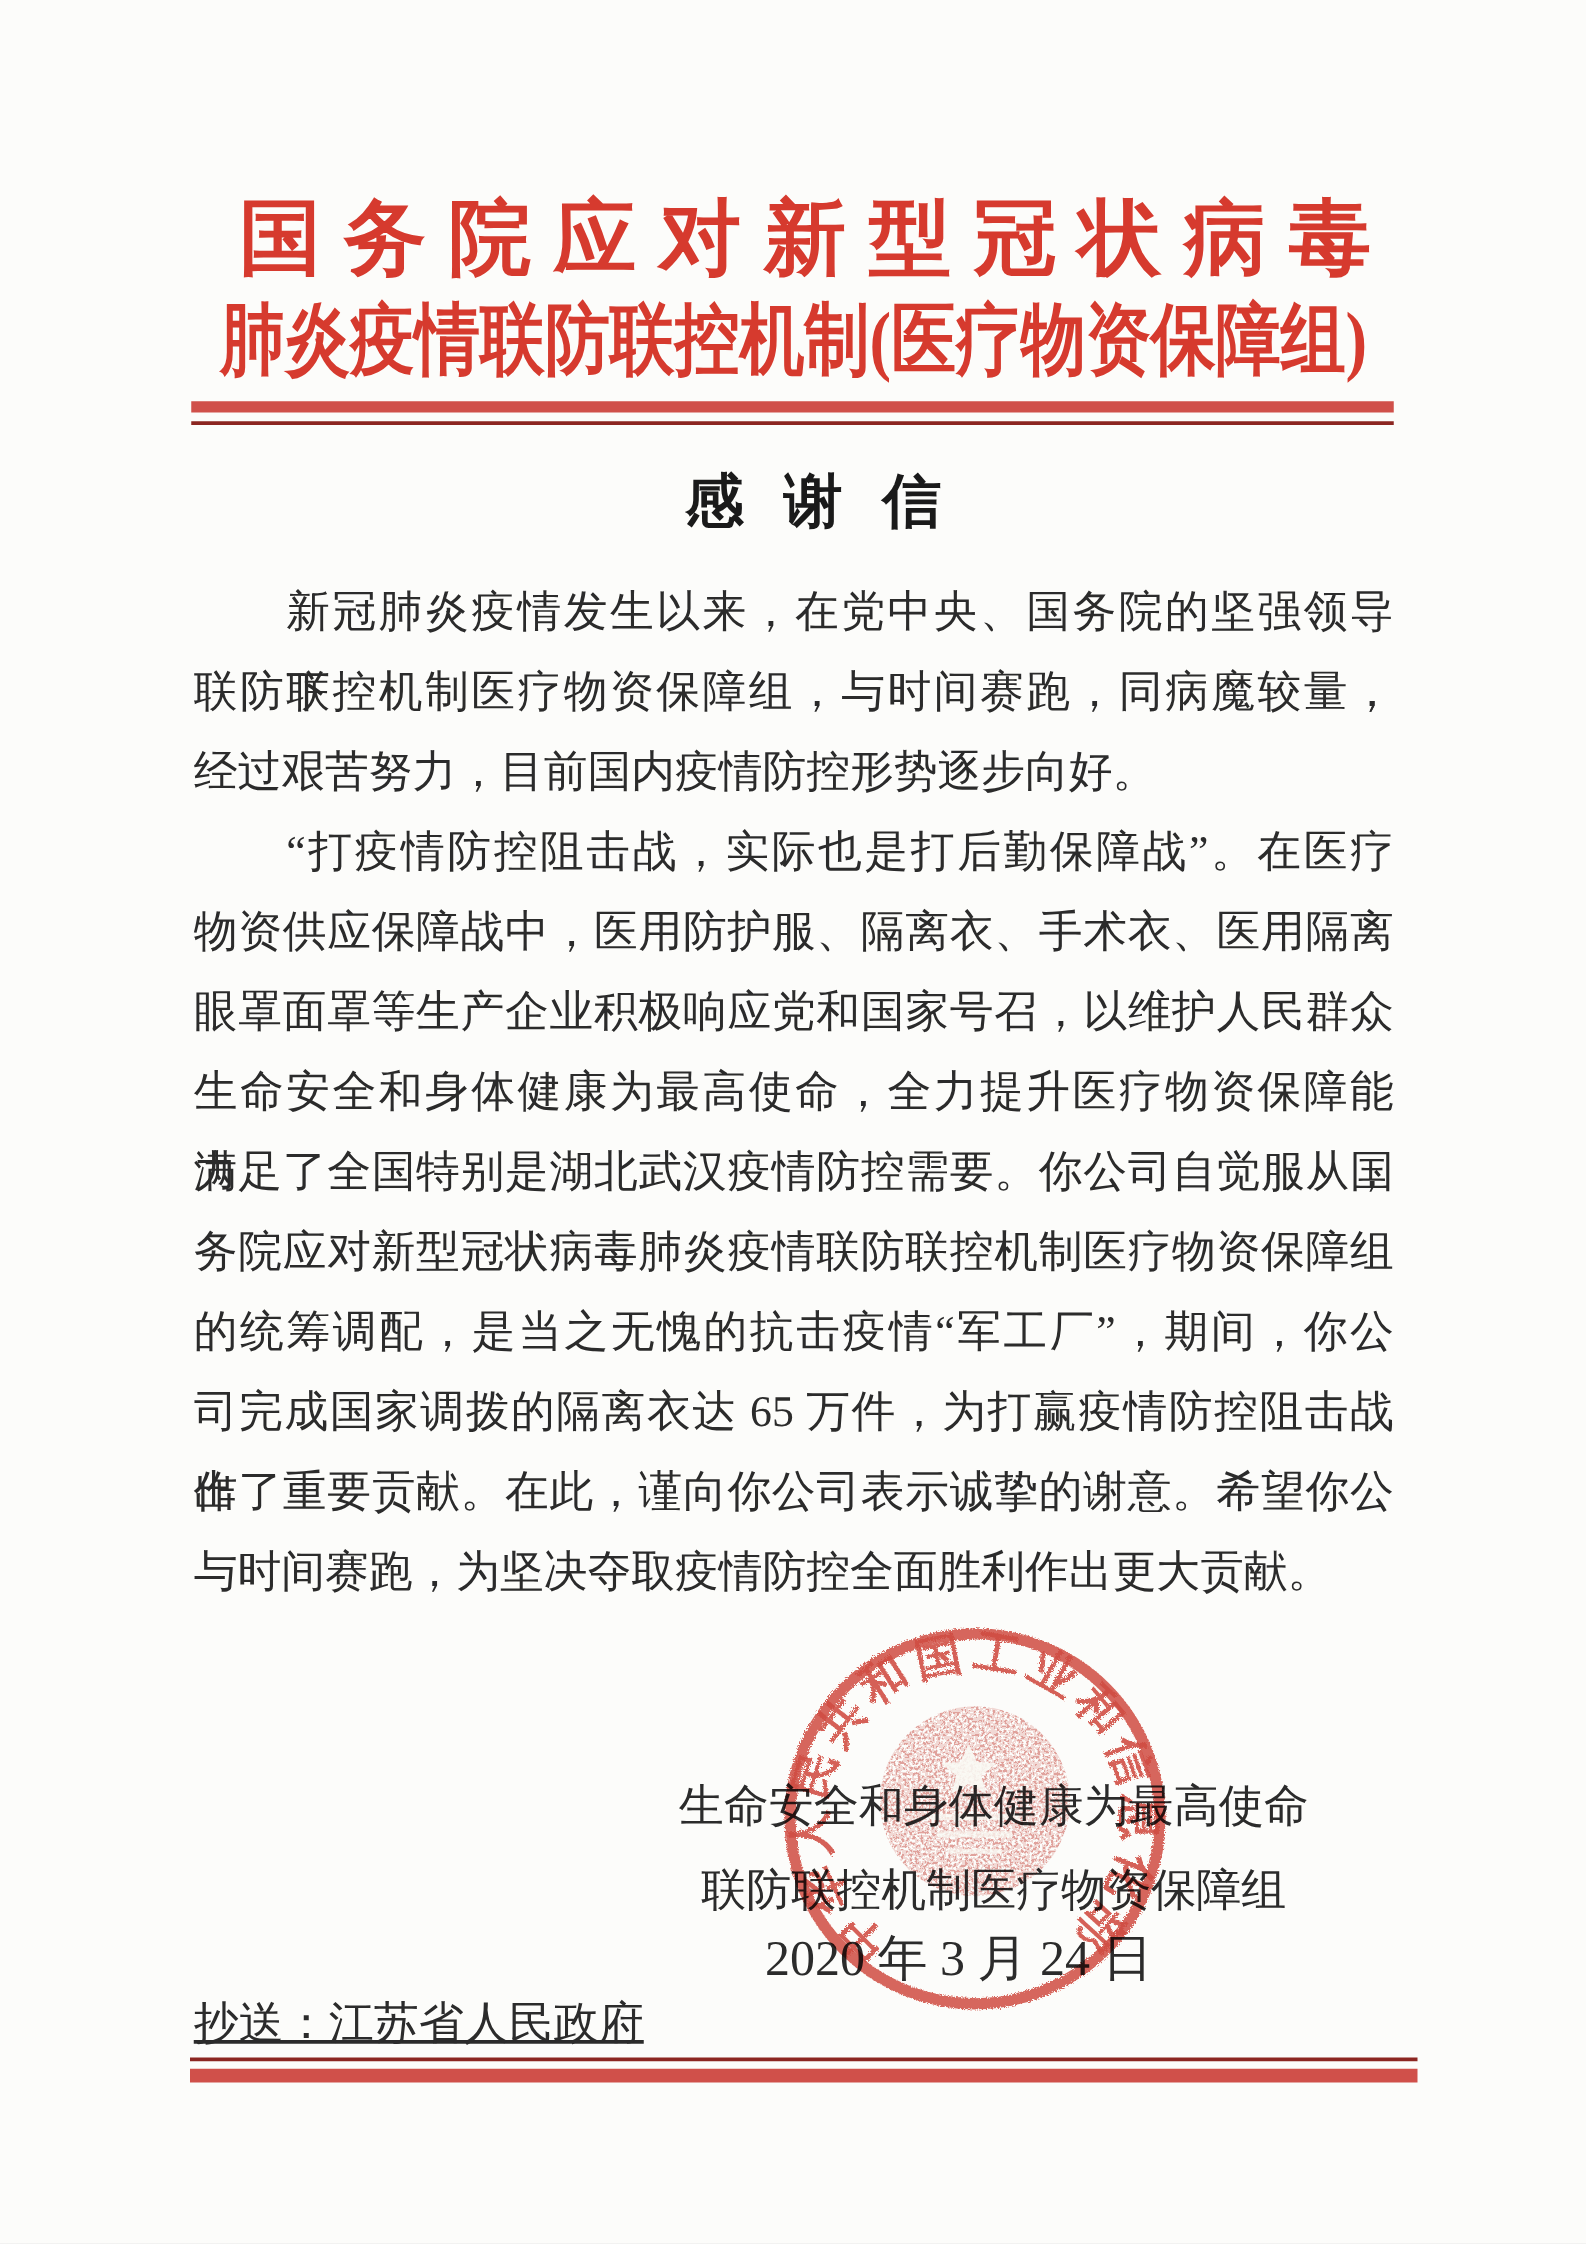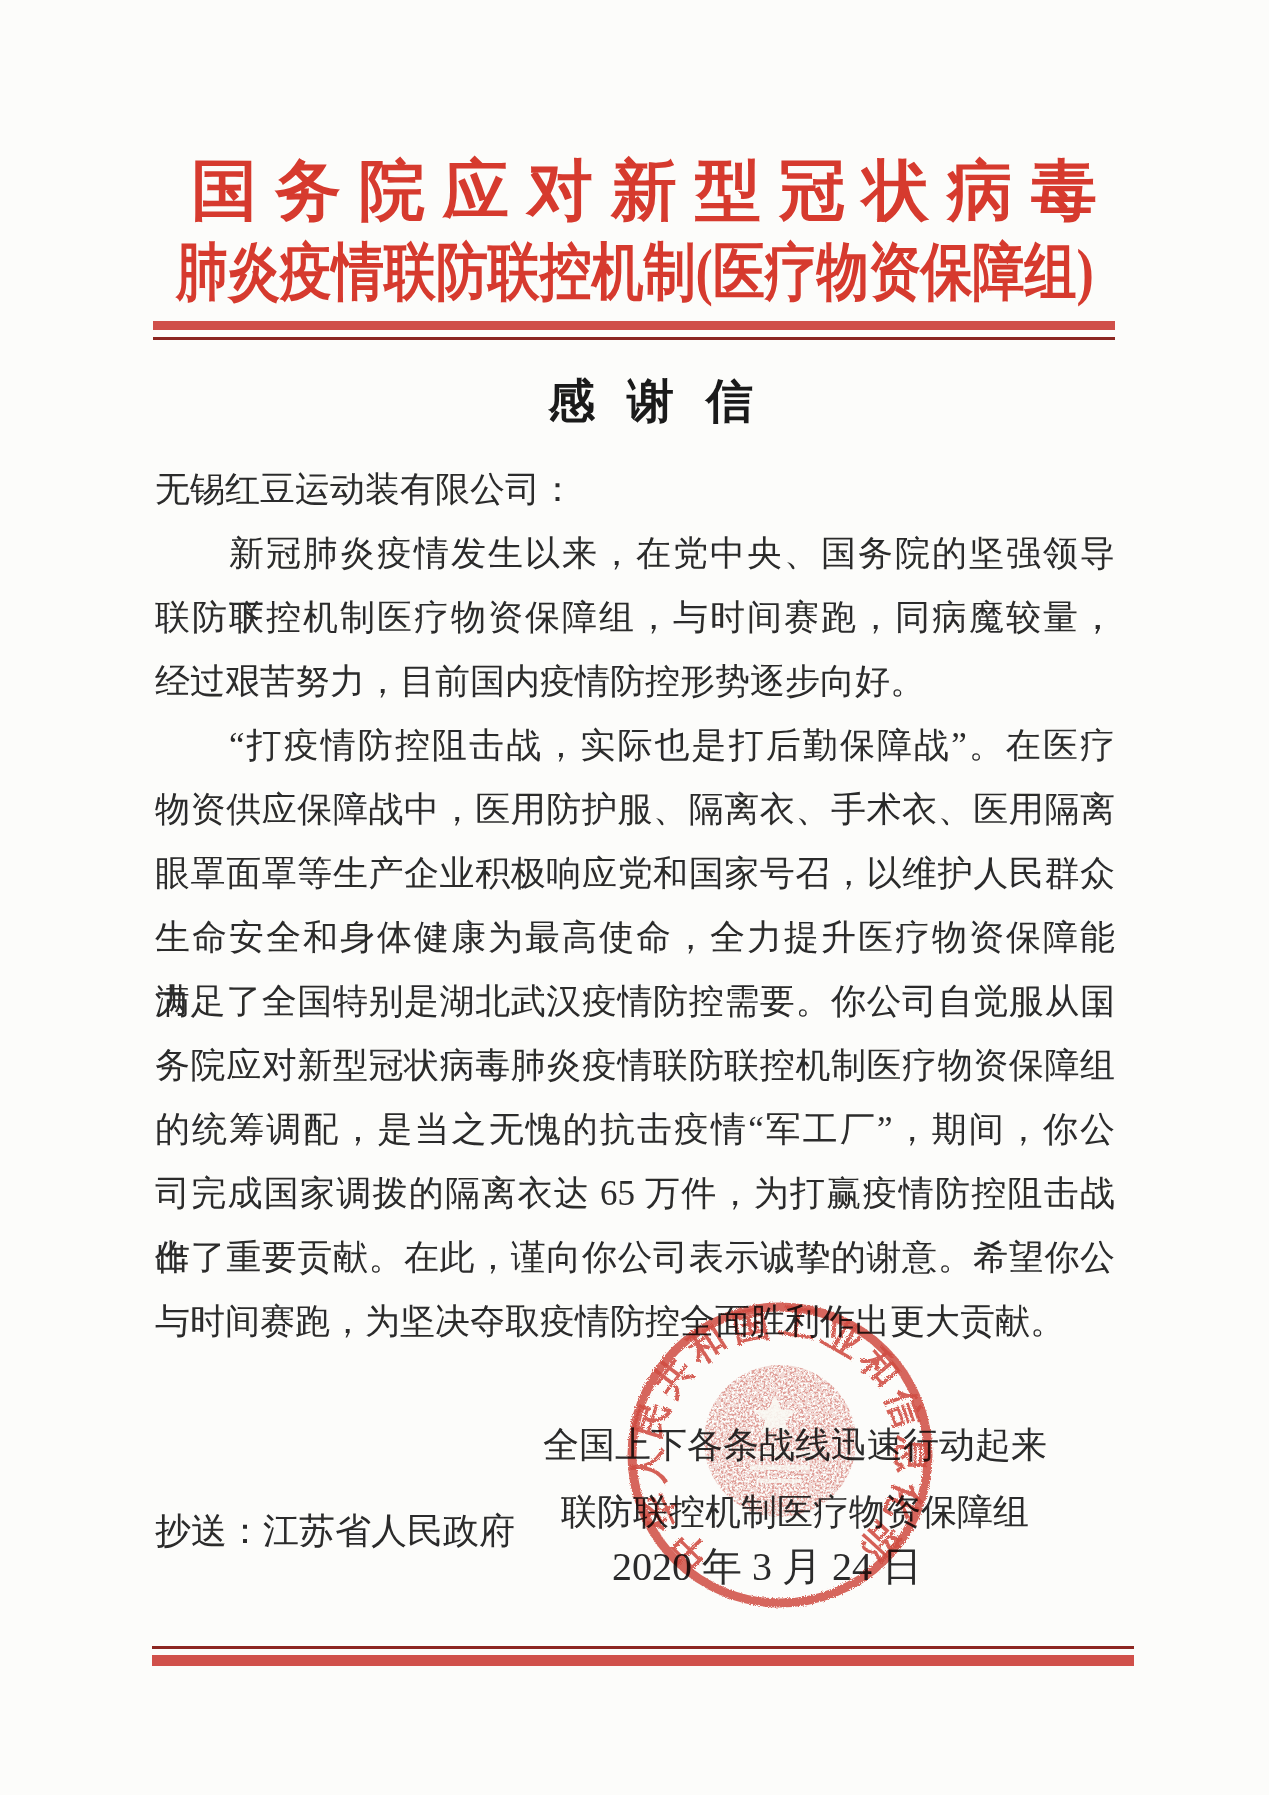--- a/index.html
+++ b/index.html
@@ -57,21 +57,21 @@
   .line.indent{padding-left:74px;}
   .line.para-end{text-align-last:left;}
   
   .sig1{position:absolute;top:1421px;left:460px;width:670px;
         font-size:36px;text-align:center;white-space:nowrap;}
   .sig2{position:absolute;top:1488px;left:460px;width:670px;
         font-size:36px;text-align:center;white-space:nowrap;}
   .sig-date{position:absolute;top:1539px;left:432px;width:670px;
         font-size:40px;text-align:center;white-space:nowrap;}
   
-  .cc{position:absolute;top:1507px;left:155px;font-size:36px;white-space:nowrap;}
+  .cc{position:absolute;top:1594px;left:155px;font-size:36px;white-space:nowrap;text-decoration:underline;}
   .rule-bot{left:152px;width:982px;}
   .rule-bot-thin{top:1646px;height:3px;background:var(--rule-thin,#8c2621);}
   .rule-bot-thick{top:1655px;height:11px;background:var(--rule-thick,#d0504a);}
   
   .seal{
     position:absolute;top:1283px;left:608px;width:344px;height:344px;
     mix-blend-mode:multiply;opacity:.92;pointer-events:none;
   }
 </style>
 </head>
@@ -80,37 +80,36 @@
 <div class="page">
 
   <div class="hdr1">国务院应对新型冠状病毒</div>
   <div class="hdr2">肺炎疫情联防联控机制(医疗物资保障组)</div>
   <div class="rule rule-top-thick"></div>
   <div class="rule rule-top-thin"></div>
 
   <h1 class="title">感谢信</h1>
 
   <div class="body-block">
-    <div class="line salutation">无锡红豆运动装有限公司：</div>
     <div class="line indent">新冠肺炎疫情发生以来，在党中央、国务院的坚强领导下，</div>
     <div class="line">联防联控机制医疗物资保障组，与时间赛跑，同病魔较量，</div>
     <div class="line para-end">经过艰苦努力，目前国内疫情防控形势逐步向好。</div>
     <div class="line indent">“打疫情防控阻击战，实际也是打后勤保障战”。在医疗</div>
     <div class="line">物资供应保障战中，医用防护服、隔离衣、手术衣、医用隔离</div>
     <div class="line">眼罩面罩等生产企业积极响应党和国家号召，以维护人民群众</div>
     <div class="line">生命安全和身体健康为最高使命，全力提升医疗物资保障能力，</div>
     <div class="line">满足了全国特别是湖北武汉疫情防控需要。你公司自觉服从国</div>
     <div class="line">务院应对新型冠状病毒肺炎疫情联防联控机制医疗物资保障组</div>
     <div class="line">的统筹调配，是当之无愧的抗击疫情“军工厂”，期间，你公</div>
     <div class="line">司完成国家调拨的隔离衣达 65 万件，为打赢疫情防控阻击战作</div>
     <div class="line">出了重要贡献。在此，谨向你公司表示诚挚的谢意。希望你公</div>
     <div class="line para-end">与时间赛跑，为坚决夺取疫情防控全面胜利作出更大贡献。</div>
   </div>
 
-  <div class="sig1">全国上下各条战线迅速行动起来</div>
+  <div class="sig1">生命安全和身体健康为最高使命</div>
   <div class="sig2">联防联控机制医疗物资保障组</div>
   <div class="sig-date">2020 年 3 月 24 日</div>
 
   <div class="cc">抄送：江苏省人民政府</div>
 
   <div class="rule rule-bot rule-bot-thin"></div>
   <div class="rule rule-bot rule-bot-thick"></div>
 
   <svg class="seal" viewBox="0 0 344 344" xmlns="http://www.w3.org/2000/svg">
     <defs>

